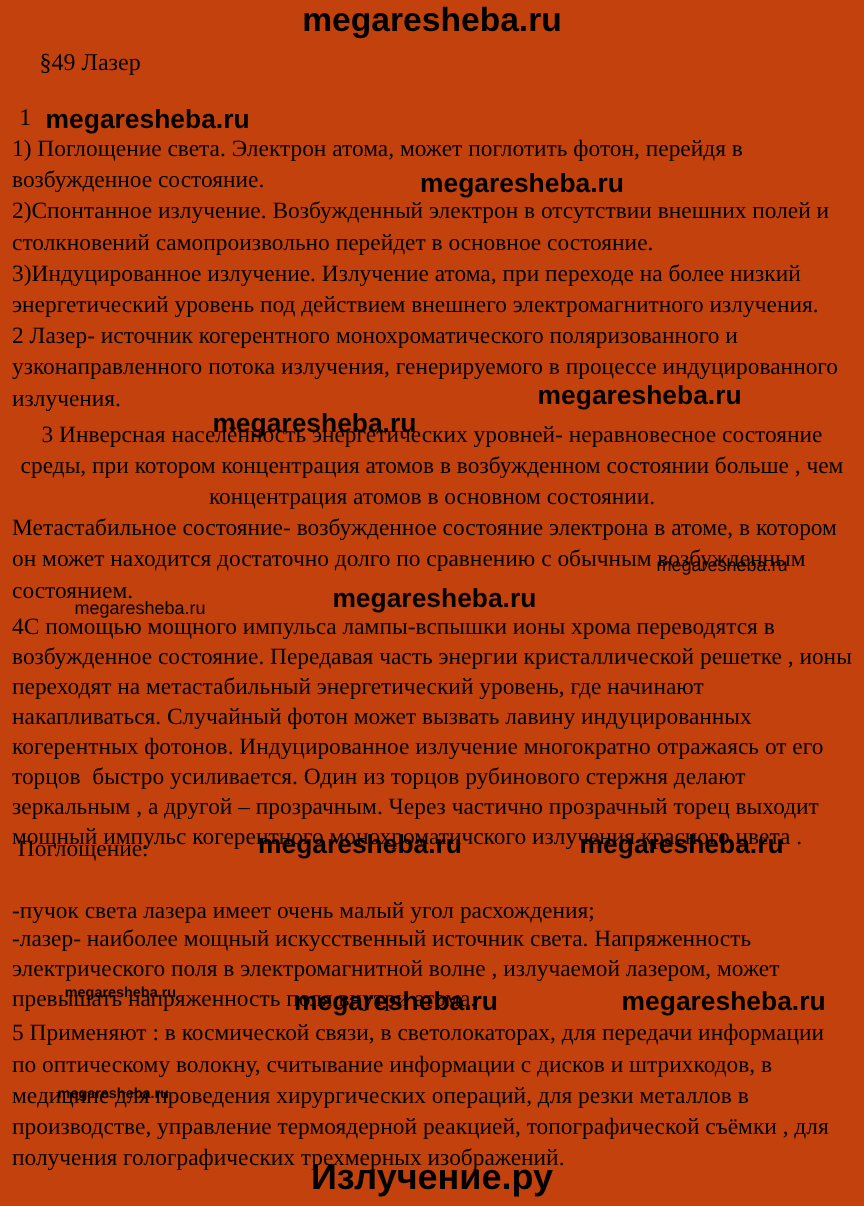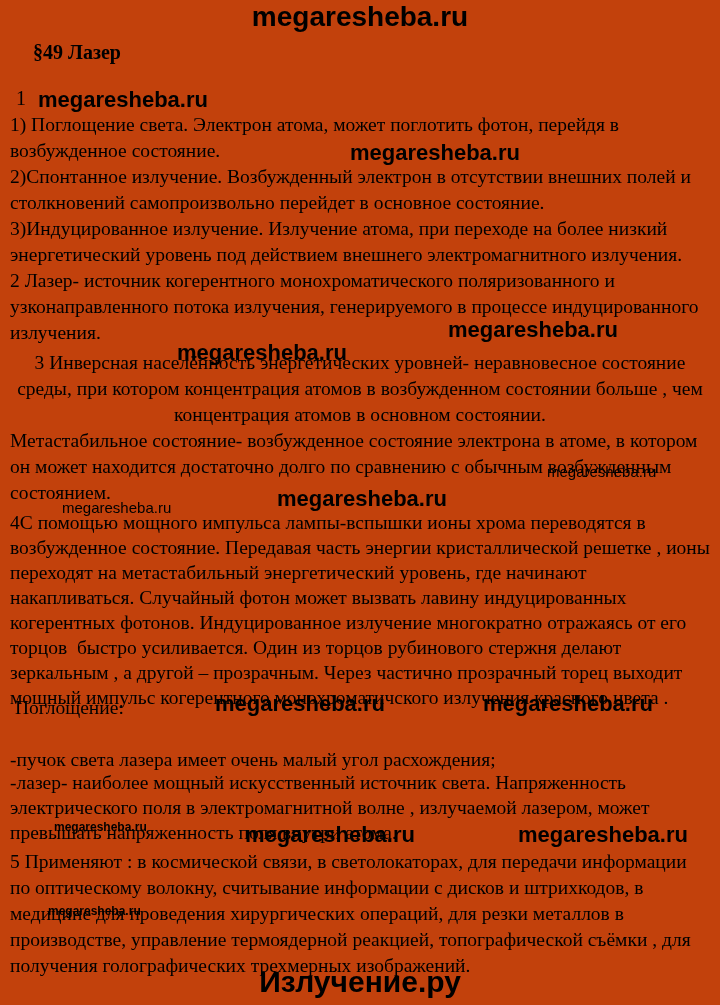--- a/index.html
+++ b/index.html
@@ -16,21 +16,21 @@
     left:10px;width:700px;
     margin:0;
     font-size:19.5px;
     line-height:26px;
     white-space:pre-wrap;
     color:#000000;
   }
   .tight{line-height:25px;}
   .section-title{
     position:absolute;left:33px;top:40px;margin:0;
-    font-size:20px;font-weight:bold;line-height:24px;
+    font-size:20px;font-weight:normal;line-height:24px;
   }
   .item-number{
     position:absolute;left:16px;top:86px;margin:0;
     font-size:20px;line-height:24px;
   }
   .wm{
     position:absolute;margin:0;
     font-family:"Liberation Sans", sans-serif;
     font-weight:bold;
     color:#000000;

